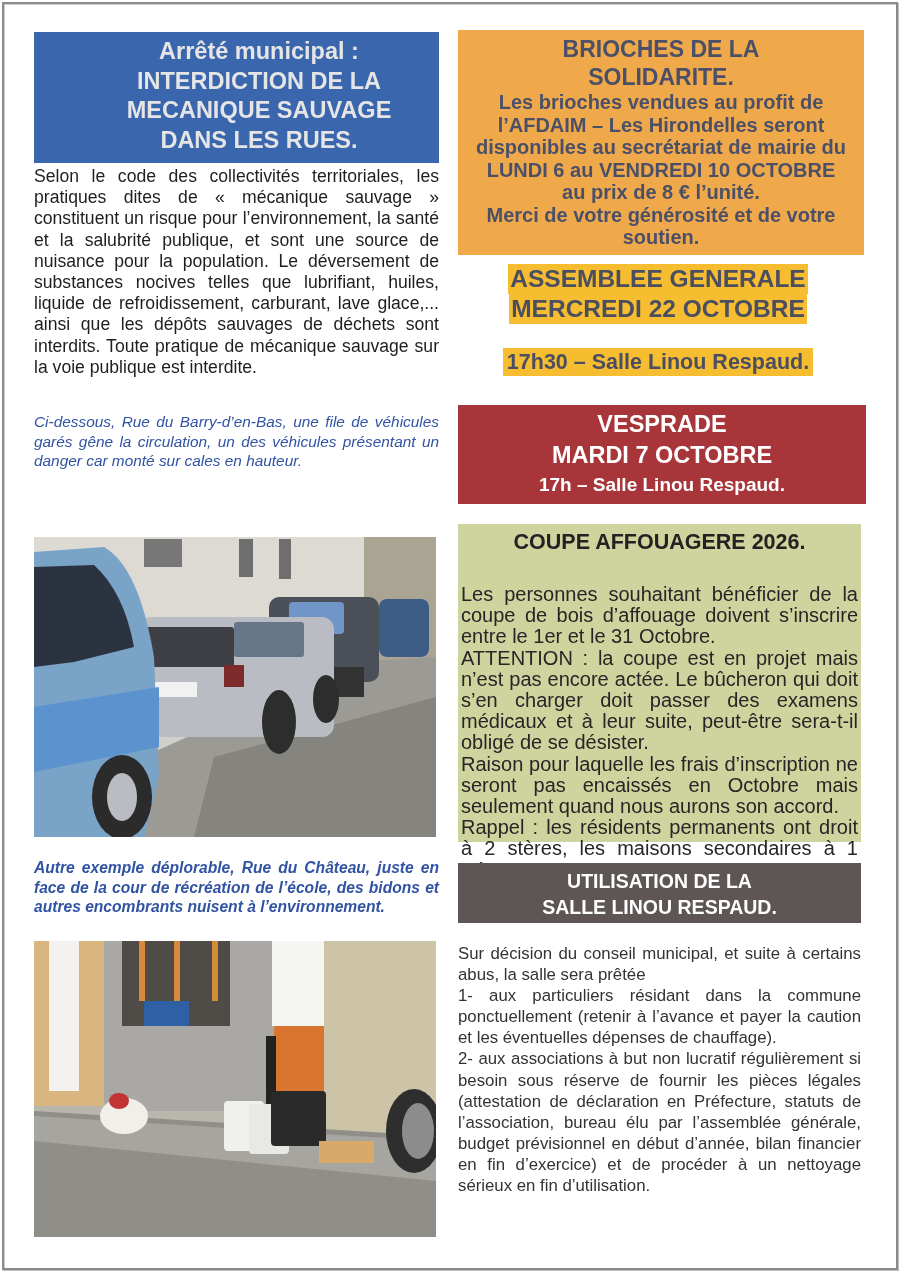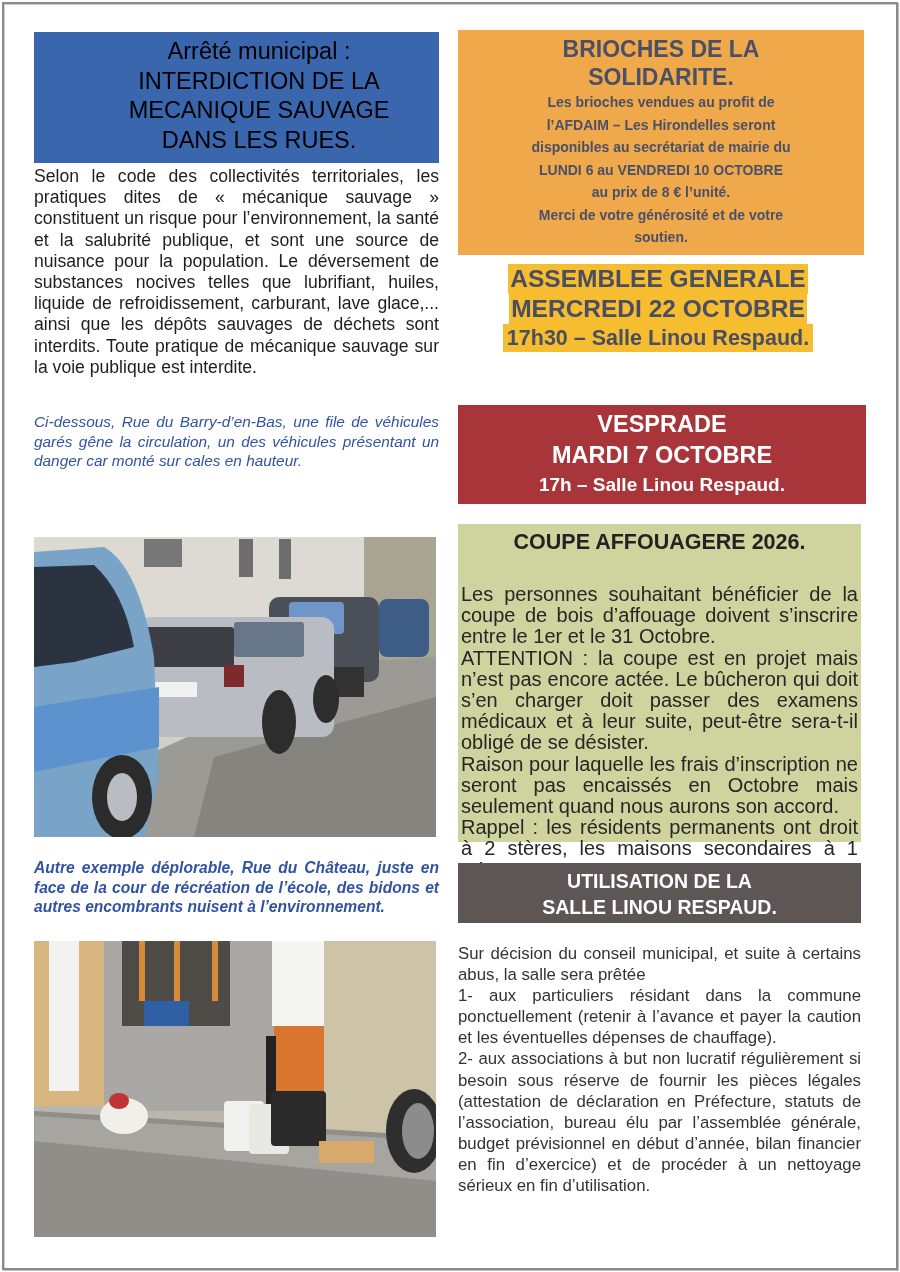--- a/index.html
+++ b/index.html
@@ -8,49 +8,49 @@
     font-family: "Liberation Sans", sans-serif; color: #1e1e1e;
   }
   .frame {
     position: absolute; left: 2px; top: 2px; width: 892px; height: 1264px;
     border: 2px solid #8a8a8a; box-shadow: inset 1px 1px 0 #cfcfcf, 1px 1px 0 #bdbdbd;
   }
   .abs { position: absolute; }
   .just { text-align: justify; text-align-last: left; }
   
   .title-blue {
-    left: 34px; top: 32px; width: 405px; height: 131px; background: #3a66ad; color: #000000;
-    text-align: center; font-weight: normal; font-size: 23.5px; line-height: 29.5px;
+    left: 34px; top: 32px; width: 405px; height: 131px; background: #3a66ad; color: #e5e5e5;
+    text-align: center; font-weight: bold; font-size: 23.5px; line-height: 29.5px;
     padding-top: 5px; box-sizing: border-box; padding-left: 45px;
   }
   .title-blue div { white-space: nowrap; }
   .body-left {
     left: 34px; top: 166px; width: 405px; font-size: 17.6px; line-height: 21.2px;
   }
   .caption {
     color: #3153a3; font-style: italic; font-size: 15.4px; line-height: 19.5px;
   }
   .cap1 { left: 34px; top: 412px; width: 405px; }
   .cap2 { left: 34px; top: 858px; width: 405px; font-weight: bold; font-size: 15.6px; line-height: 19.6px; }
   .photo { overflow: hidden; }
   .photo1 { left: 34px; top: 537px; width: 402px; height: 300px; background: #cfd0cc; }
   .photo2 { left: 34px; top: 941px; width: 402px; height: 296px; background: #c6c2b8; }
   
   .brioches {
     left: 458px; top: 30px; width: 406px; height: 225px; background: #efa94a; color: #4b5068;
     text-align: center; font-weight: bold; box-sizing: border-box; padding-top: 5px;
   }
   .brioches .h { font-size: 23px; line-height: 28px; }
-  .brioches .t { font-size: 14px; line-height: 22.5px; }
+  .brioches .t { font-size: 20px; line-height: 22.5px; }
   .foyer {
     left: 458px; top: 264px; width: 400px; text-align: center; font-weight: bold; color: #4a4e60;
   }
   .foyer .line { display: inline-block; background: #f5bd2f; white-space: nowrap; }
   .foyer .l1 { font-size: 24.5px; line-height: 30px; padding: 0 2px; }
-  .foyer .l4 { font-size: 21.5px; line-height: 28px; padding: 0 4px; }
+  .foyer .l4 { font-size: 21.5px; line-height: 28px; padding: 0 4px; margin-top: 24px; }
   .vesprade {
     left: 458px; top: 405px; width: 408px; height: 99px; background: #a8353a; color: #fff;
     text-align: center; font-weight: bold; box-sizing: border-box; padding-top: 4px;
   }
   .vesprade .a { font-size: 23.5px; line-height: 31px; }
   .vesprade .b { font-size: 19px; line-height: 28px; }
   .coupe {
     left: 458px; top: 524px; width: 403px; height: 318px; background: #cfd39e; box-sizing: border-box;
     padding: 4px 3px 0 3px;
   }

